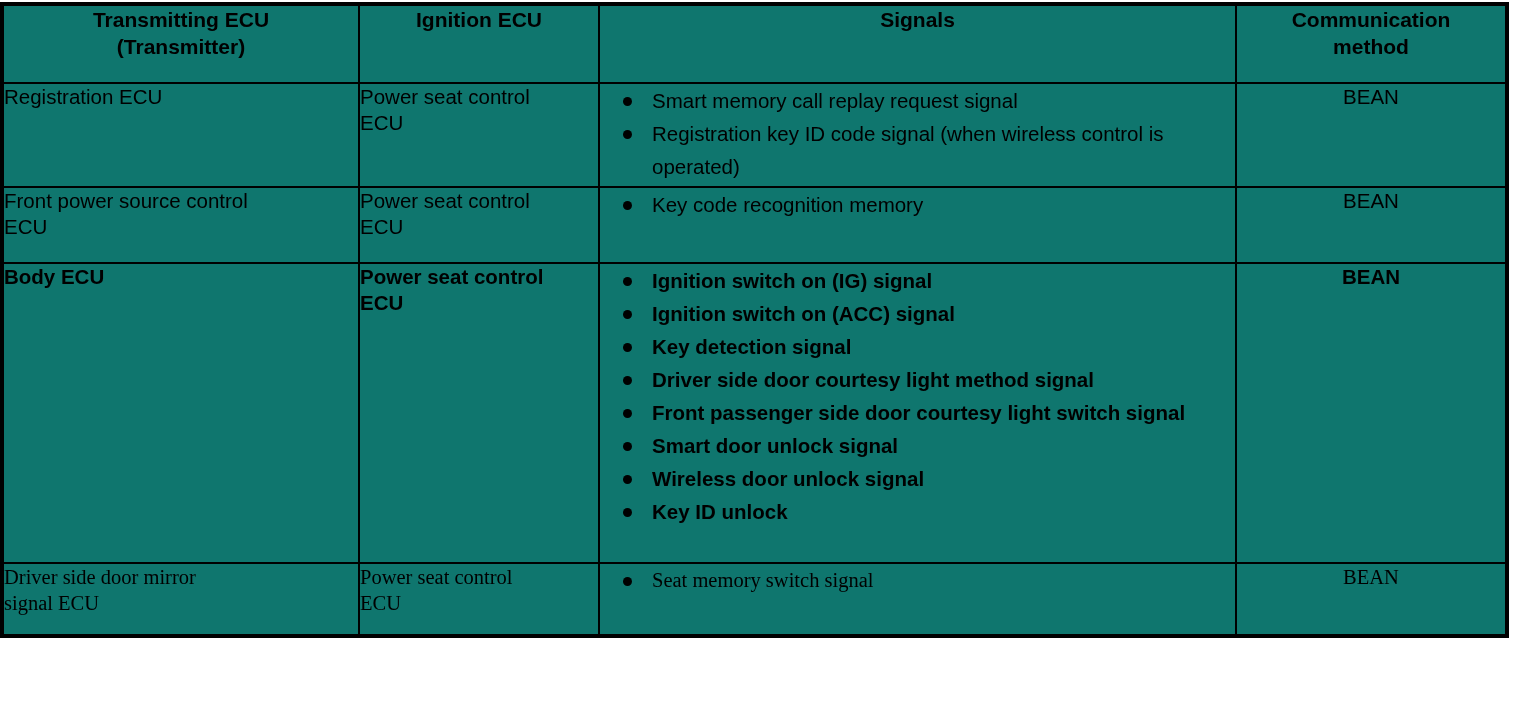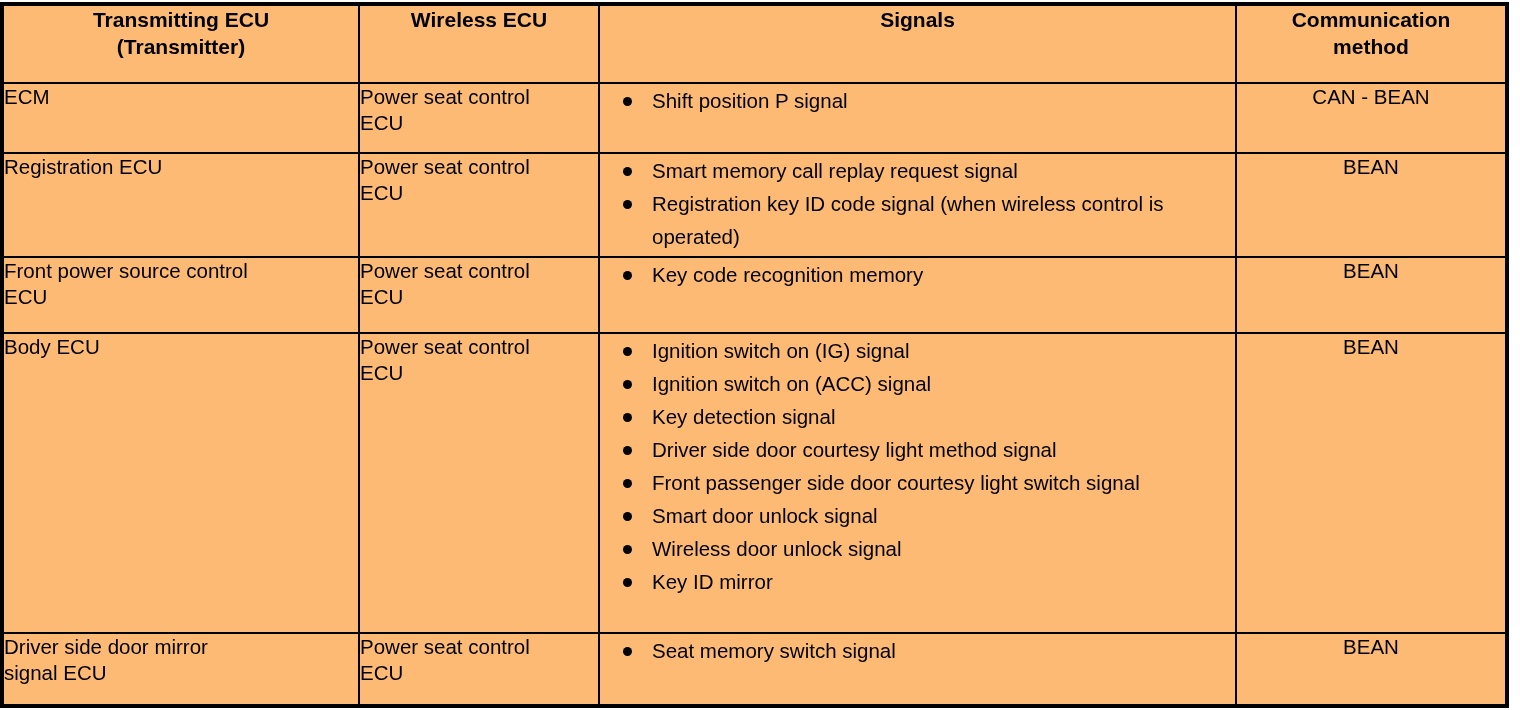--- a/index.html
+++ b/index.html
@@ -31,21 +31,21 @@
     table-layout: fixed;
     background: #ffffff;
     border: 4px solid #000000;
   }
 
   table.ecu-table td,
   table.ecu-table th {
     border: 2px solid #000000;
     vertical-align: top;
     padding: 0;
-    background: #fdba74;
+    background: #0f766e;
   }
 
   
   col.c-transmitter { width: 357px; }
   col.c-receiver    { width: 240px; }
   col.c-signals     { width: 637px; }
   col.c-method      { width: 271px; }
 
   
   thead th {
@@ -111,76 +111,54 @@
     line-height: 26px;
     text-align: center;
     vertical-align: middle;
     padding: 0 6px;
   }
 
   
   tr.row-0 td { height: 68px; }
   tr.row-1 td { height: 102px; }
   tr.row-2 td { height: 74px; margin-top: 28px; }
-  tr.row-3 td { height: 298px; }
-  tr.row-4 td { height: 70px; }
+  tr.row-3 td { height: 298px; font-weight: bold; }
+  tr.row-4 td { height: 70px; font-family: Liberation Serif, serif; }
 </style>
 </head>
 <body>
 
 <div class="sheet">
   <table class="ecu-table">
     <colgroup>
       <col class="c-transmitter">
       <col class="c-receiver">
       <col class="c-signals">
       <col class="c-method">
     </colgroup>
     <thead>
       <tr>
         <th>
           <span class="hdr-line">Transmitting ECU</span>
           <span class="hdr-line">(Transmitter)</span>
         </th>
         <th>
-          <span class="hdr-line">Wireless ECU</span>
+          <span class="hdr-line">Ignition ECU</span>
         </th>
         <th>
           <span class="hdr-line">Signals</span>
         </th>
         <th>
           <span class="hdr-line">Communication</span>
           <span class="hdr-line">method</span>
         </th>
       </tr>
     </thead>
     <tbody>
 
-      <tr class="row-0">
-        <td class="cell-ecu">
-          <span class="txt">
-            <span class="ln">ECM</span>
-          </span>
-        </td>
-        <td class="cell-receiver">
-          <span class="txt">
-            <span class="ln">Power seat control</span>
-            <span class="ln">ECU</span>
-          </span>
-        </td>
-        <td class="cell-signals">
-          <ul class="sig-list">
-            <li>
-              <span class="bullet"></span>
-              <span class="sig-text">Shift position P signal</span>
-            </li>
-          </ul>
-        </td>
-        <td class="cell-method">CAN - BEAN</td>
-      </tr>
 
       <tr class="row-1">
         <td class="cell-ecu">
           <span class="txt">
             <span class="ln">Registration ECU</span>
           </span>
         </td>
         <td class="cell-receiver">
           <span class="txt">
             <span class="ln">Power seat control</span>
@@ -263,21 +241,21 @@
             <li>
               <span class="bullet"></span>
               <span class="sig-text">Smart door unlock signal</span>
             </li>
             <li>
               <span class="bullet"></span>
               <span class="sig-text">Wireless door unlock signal</span>
             </li>
             <li>
               <span class="bullet"></span>
-              <span class="sig-text">Key ID mirror</span>
+              <span class="sig-text">Key ID unlock</span>
             </li>
           </ul>
         </td>
         <td class="cell-method">BEAN</td>
       </tr>
 
       <tr class="row-4">
         <td class="cell-ecu">
           <span class="txt">
             <span class="ln">Driver side door mirror</span>

